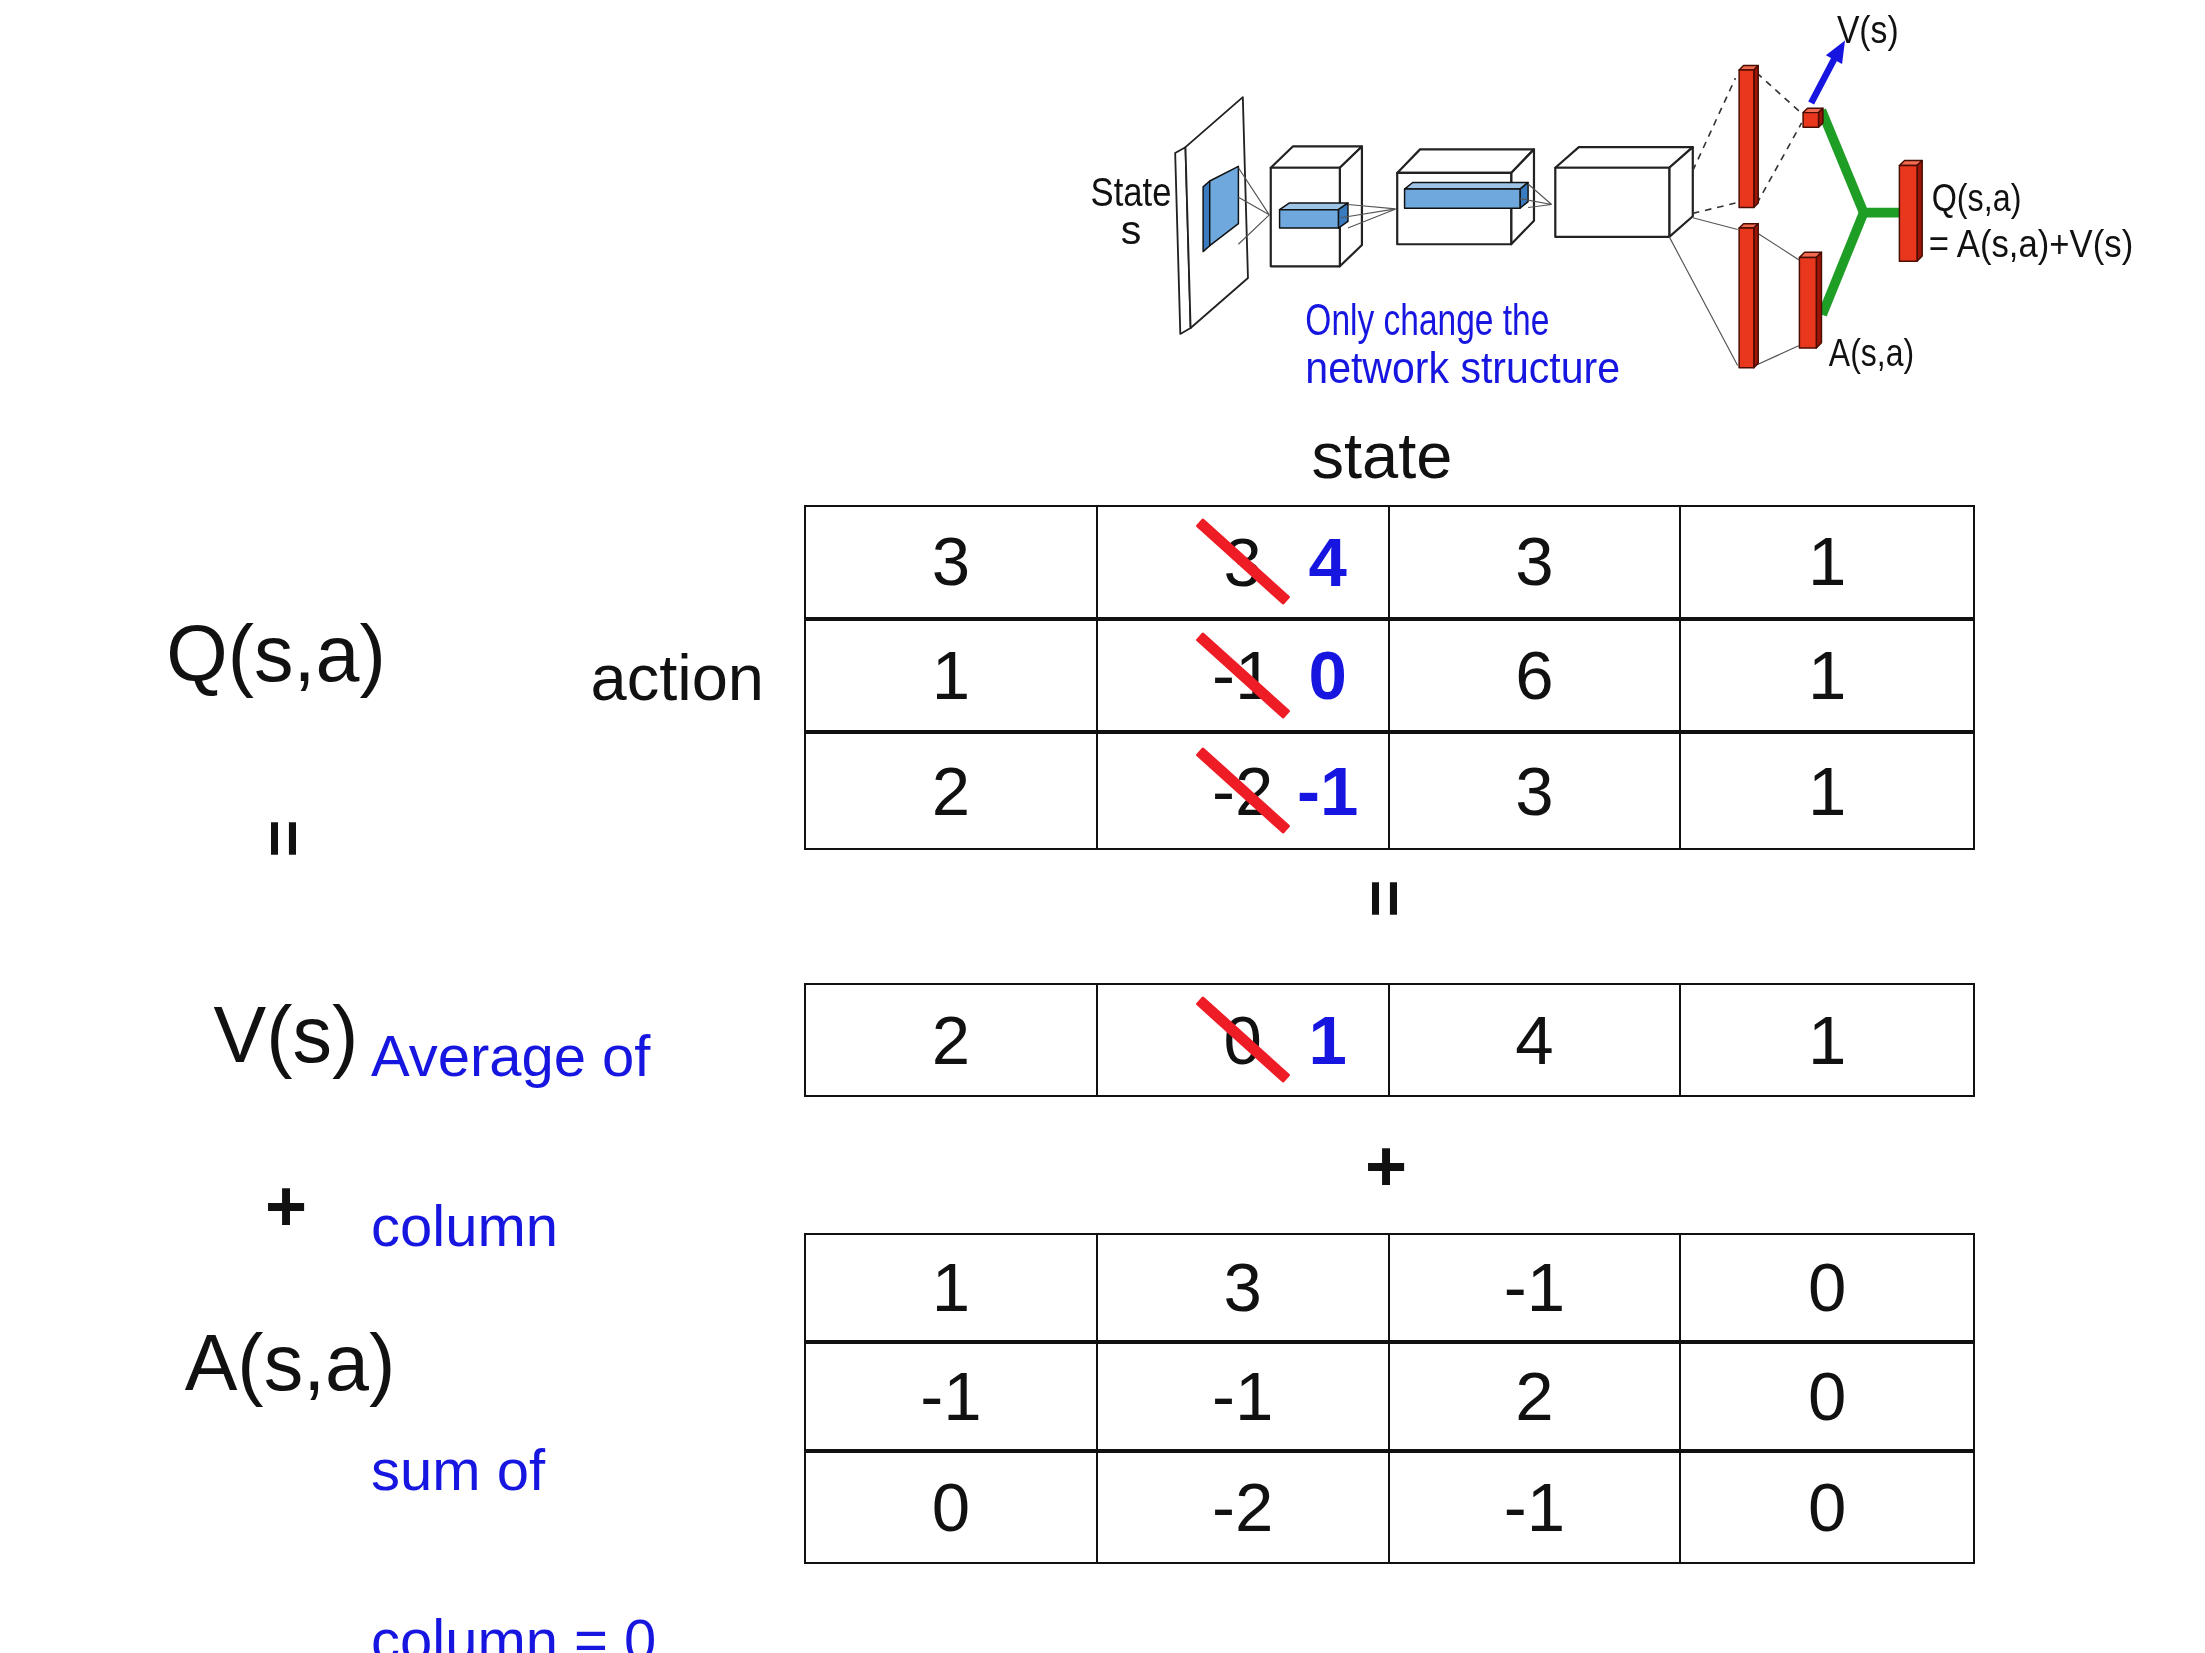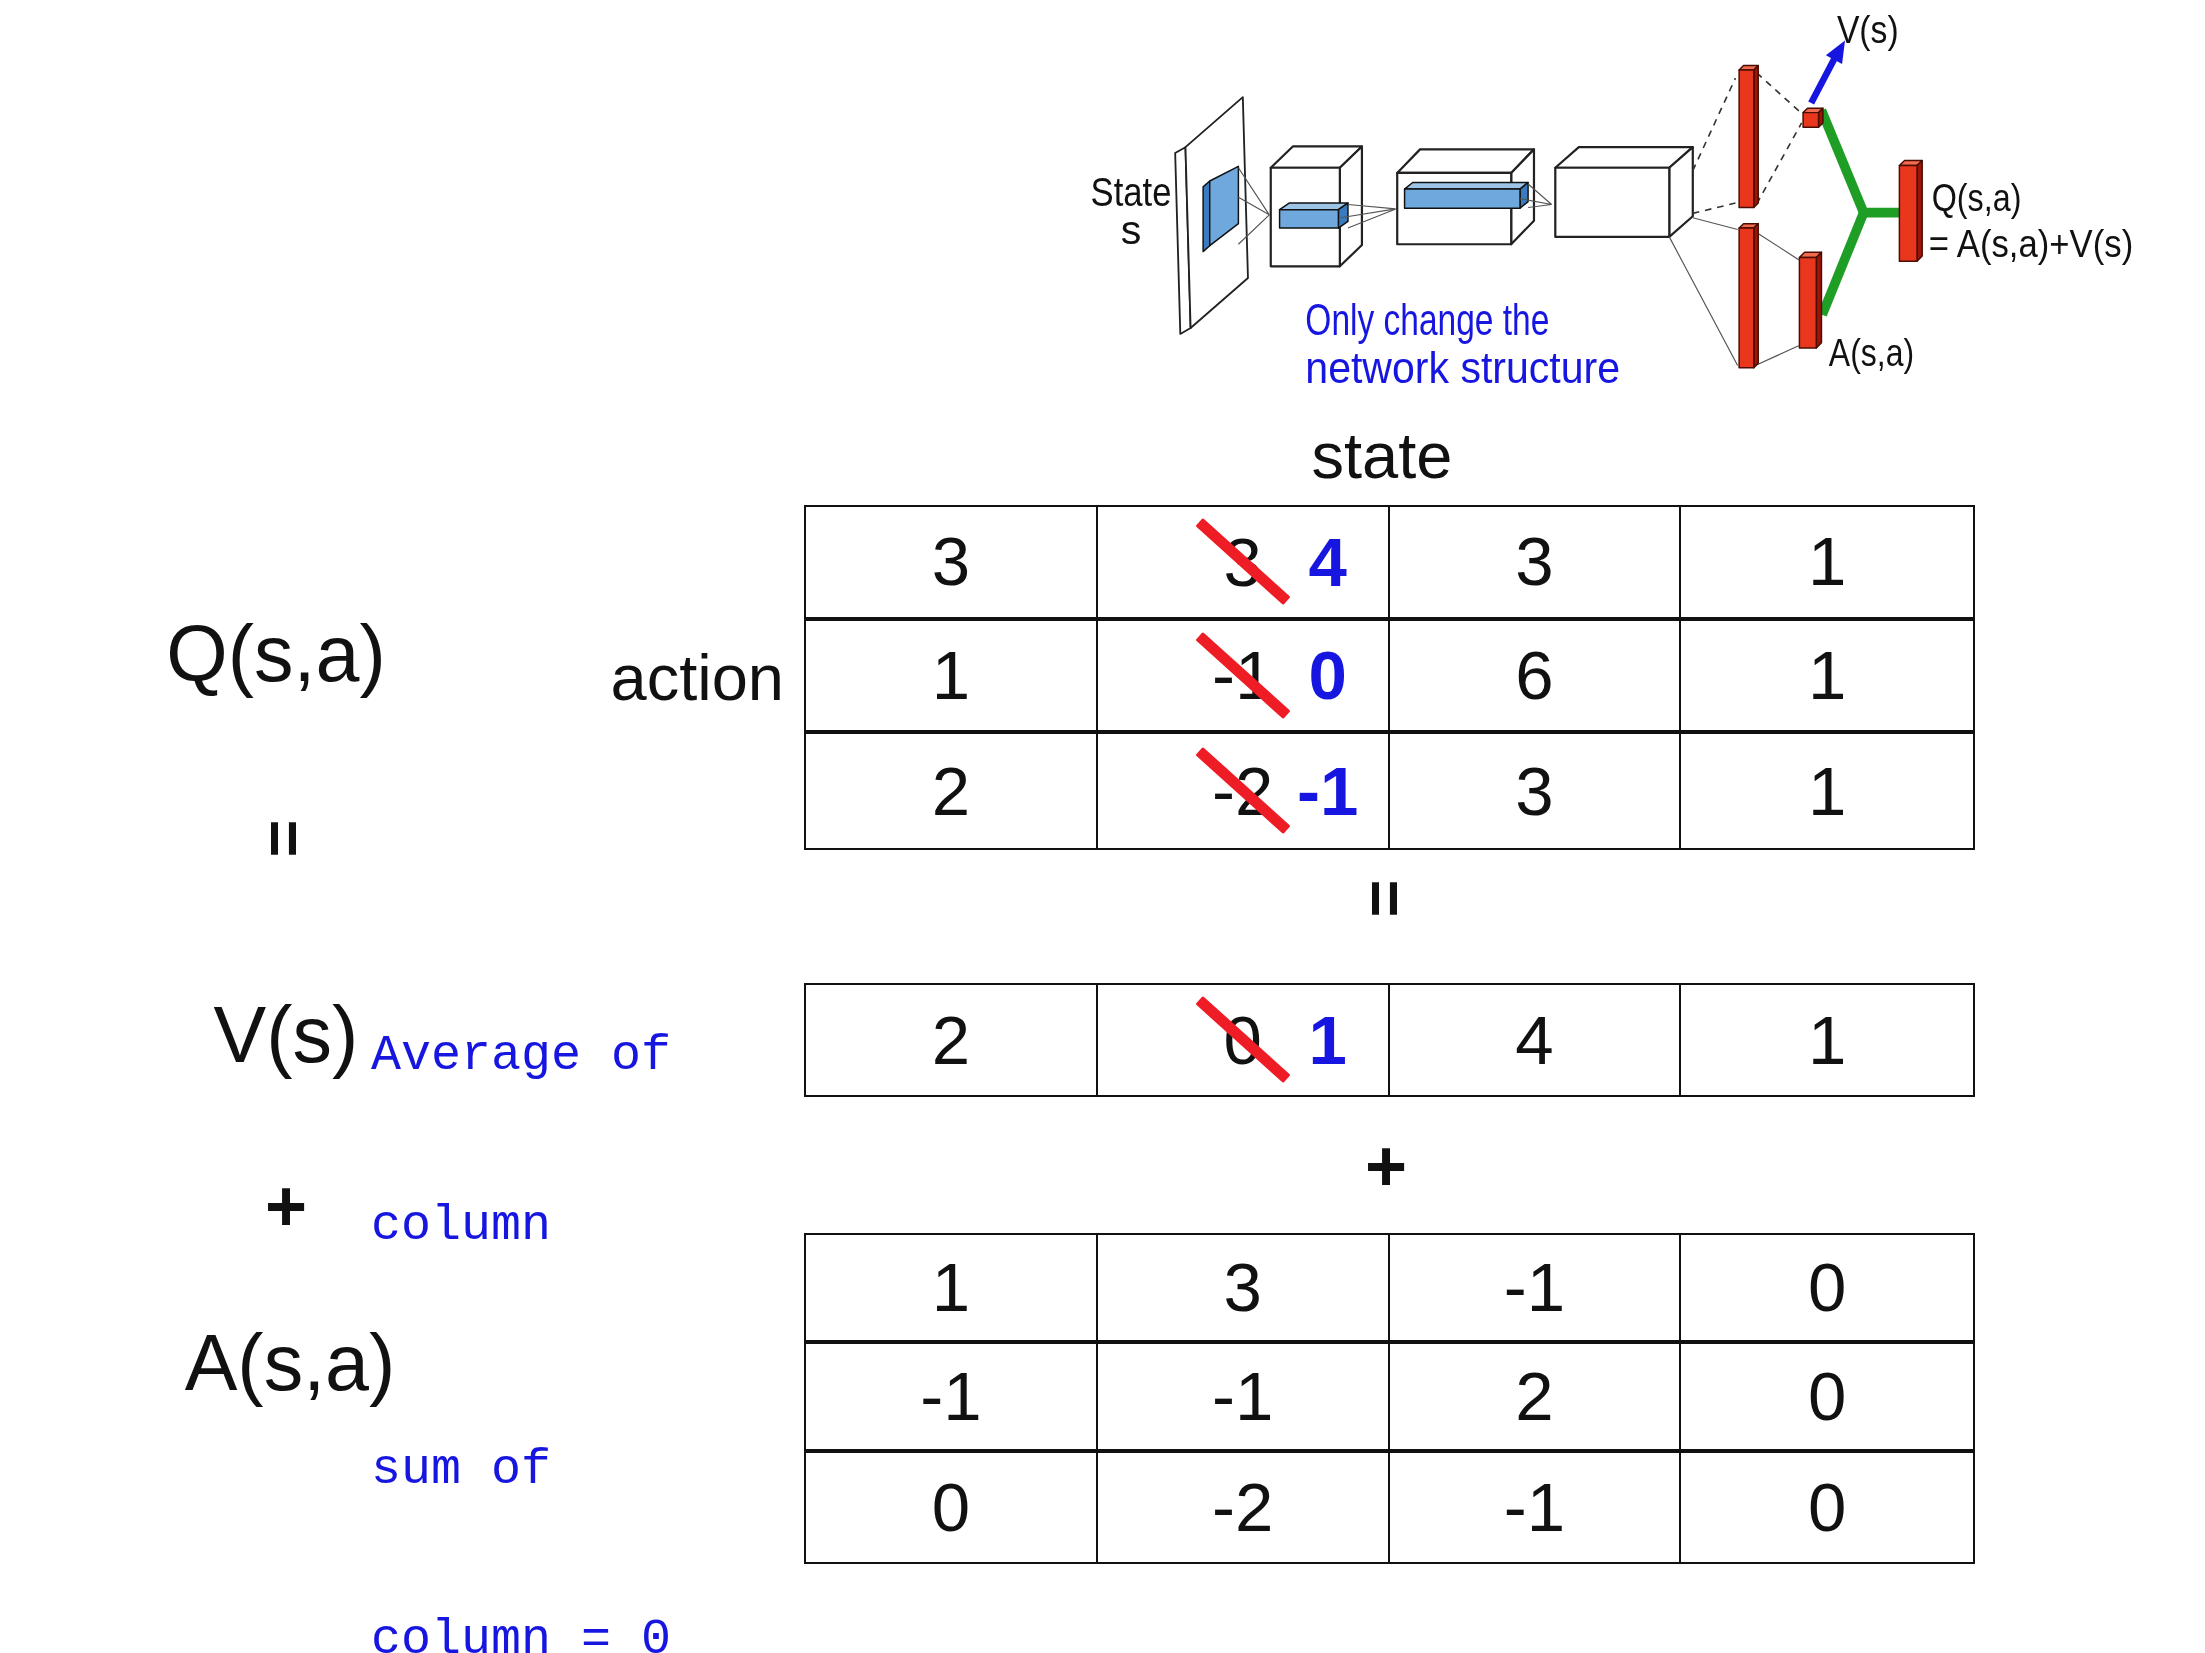--- a/index.html
+++ b/index.html
@@ -21,27 +21,27 @@
   .a-lbl{left:143px;top:1317px;}
 
   .op-box{width:294px;height:74px;display:flex;align-items:center;justify-content:center;}
   .eq-rot{font-size:65px;font-weight:700;transform:rotate(90deg);display:inline-block;line-height:1;}
   .plus{font-size:72px;font-weight:600;line-height:1;}
   .eq-left{left:138px;top:801px;}
   .plus-left{left:139px;top:1169px;}
   .eq-mid{left:1239px;top:861px;}
   .plus-mid{left:1239px;top:1129px;}
 
-  .blue-note{color:var(--blue);font-size:50px;line-height:85px;white-space:pre-line;font-family:Liberation Mono, monospace;}
+  .blue-note{color:var(--blue);font-size:58px;line-height:85px;white-space:pre-line;}
   .avg-note{left:371px;top:1013px;}
   .sum-note{left:371px;top:1427px;}
 
   .axis-lbl{font-size:65px;white-space:nowrap;}
   .state-lbl{left:1235px;top:418px;width:294px;text-align:center;}
-  .action-lbl{left:563px;top:640px;width:221px;text-align:right;}
+  .action-lbl{left:543px;top:640px;width:221px;text-align:right;}
 
   .vtable{border:2.9px solid var(--ink);display:grid;grid-template-columns:repeat(4,1fr);box-sizing:border-box;background:#fff;}
   .t-q{left:804px;top:505px;width:1171px;height:345px;grid-auto-rows:1fr;}
   .t-v{left:804px;top:983px;width:1171px;height:114px;grid-auto-rows:1fr;}
   .t-a{left:804px;top:1233px;width:1171px;height:331px;grid-auto-rows:1fr;}
   .cell{position:relative;border-right:2.9px solid var(--ink);border-bottom:4.4px solid var(--ink);
         display:flex;align-items:center;justify-content:center;font-size:69px;}
   .cell.last-col{border-right:none;}
   .cell.last-row{border-bottom:none;}
   .old-val{position:absolute;left:50%;top:50%;transform:translate(-50%,-50%);}

